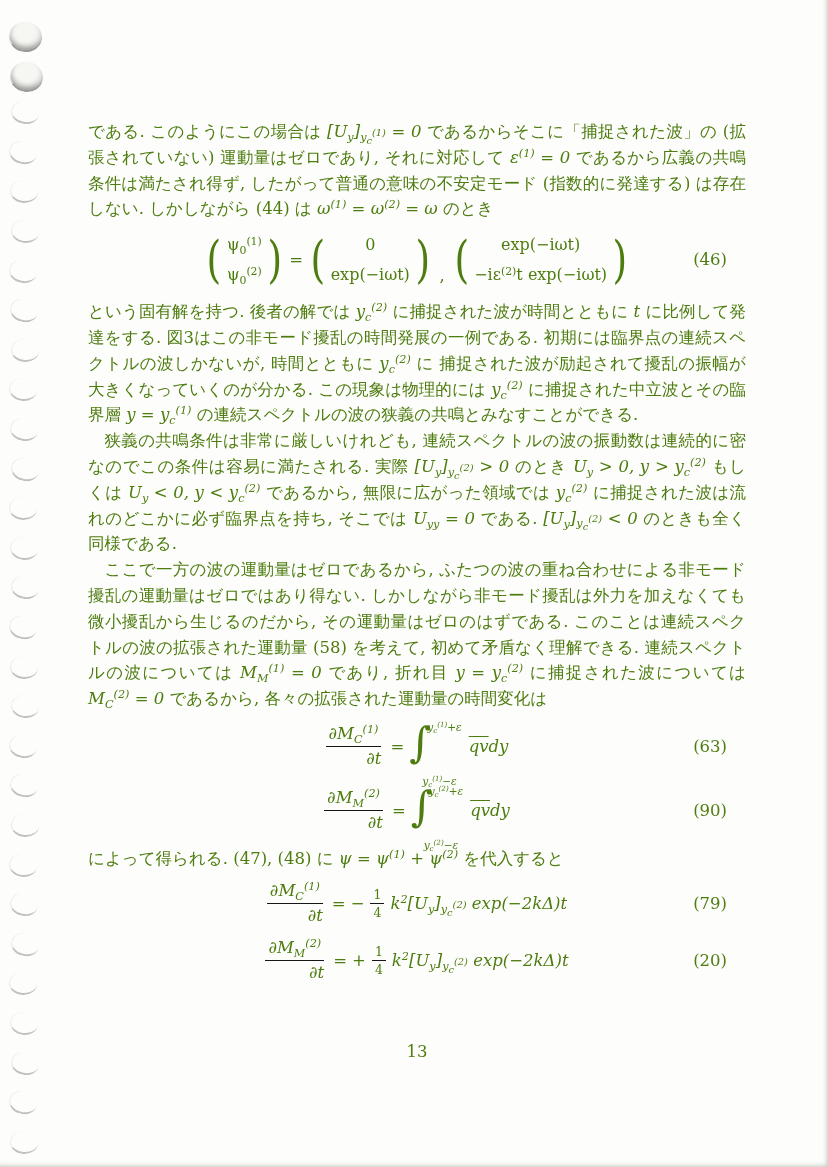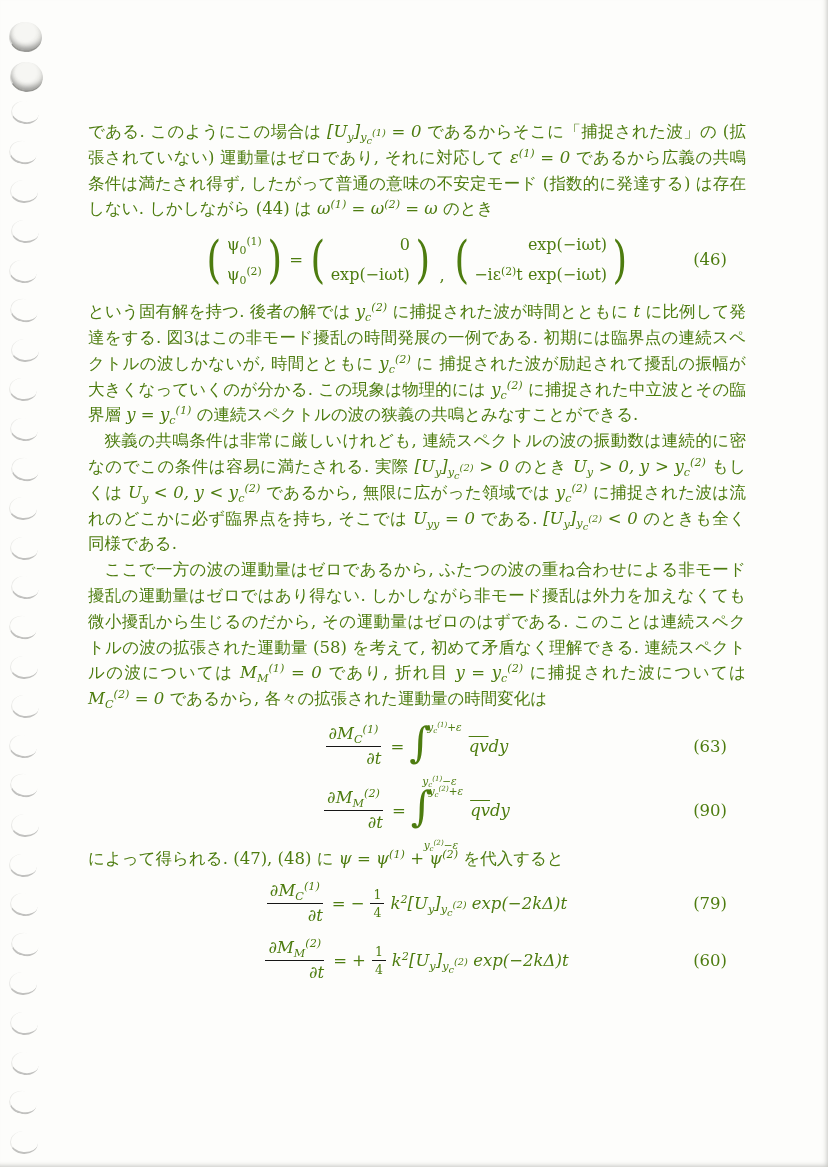--- a/index.html
+++ b/index.html
@@ -45,21 +45,21 @@
     min-height:46px;
   }
   .eq-46{margin:9px 0 10px;min-height:58px;}
   .eq-int{margin:6px 0;min-height:58px;}
   .eq-frac{margin:7px 0;min-height:50px;}
   .eqnum{position:absolute;right:19px;top:50%;transform:translateY(-50%);font-style:normal;}
   .eqbody{display:inline-flex;align-items:center;gap:5px;}
   
   .vec{display:inline-flex;align-items:center;}
   .paren{font-size:50px;font-weight:400;line-height:1;transform:scaleX(.75);font-style:normal;}
-  .col{display:inline-flex;flex-direction:column;align-items:flex-end;gap:10px;padding:0 3px;font-size:16px;line-height:20px;}
+  .col{display:inline-flex;flex-direction:column;align-items:center;gap:10px;padding:0 3px;font-size:16px;line-height:20px;}
   .vecsep{align-self:flex-end;transform:translateY(4px);padding:0 2px;}
   
   .frac{display:inline-flex;flex-direction:column;align-items:flex-end;line-height:1.25;margin-right:4px;}
   .frac .fnum{padding:0 3px 2px;border-bottom:1.3px solid #161616;}
   .frac .fden{padding-top:2px;}
   .sfrac{display:inline-flex;flex-direction:column;align-items:center;font-size:12.5px;line-height:1.2;margin:0 1px;}
   .sfrac .fnum{padding:0 3px 1px;border-bottom:1px solid #161616;}
   .sfrac .fden{padding-top:1px;}
   
   .int{display:inline-flex;}
@@ -213,20 +213,21 @@
           <span class="fden">∂t</span>
         </span>
         <span class="m">=</span>
         <span class="m">+</span>
         <span class="sfrac">
           <span class="fnum">1</span>
           <span class="fden">4</span>
         </span>
         <span class="m">k<sup>2</sup>[U<sub>y</sub>]<sub>y<sub>c</sub><sup>(2)</sup></sub> exp(−2kΔ)t</span>
       </span>
-      <span class="eqnum">(60)</span>
+      <span class="eqnum">(20)</span>
     </div>
 
 
   </div>
 
+  <div class="pagenum">13</div>
 
 </div>
 
 </body></html>

